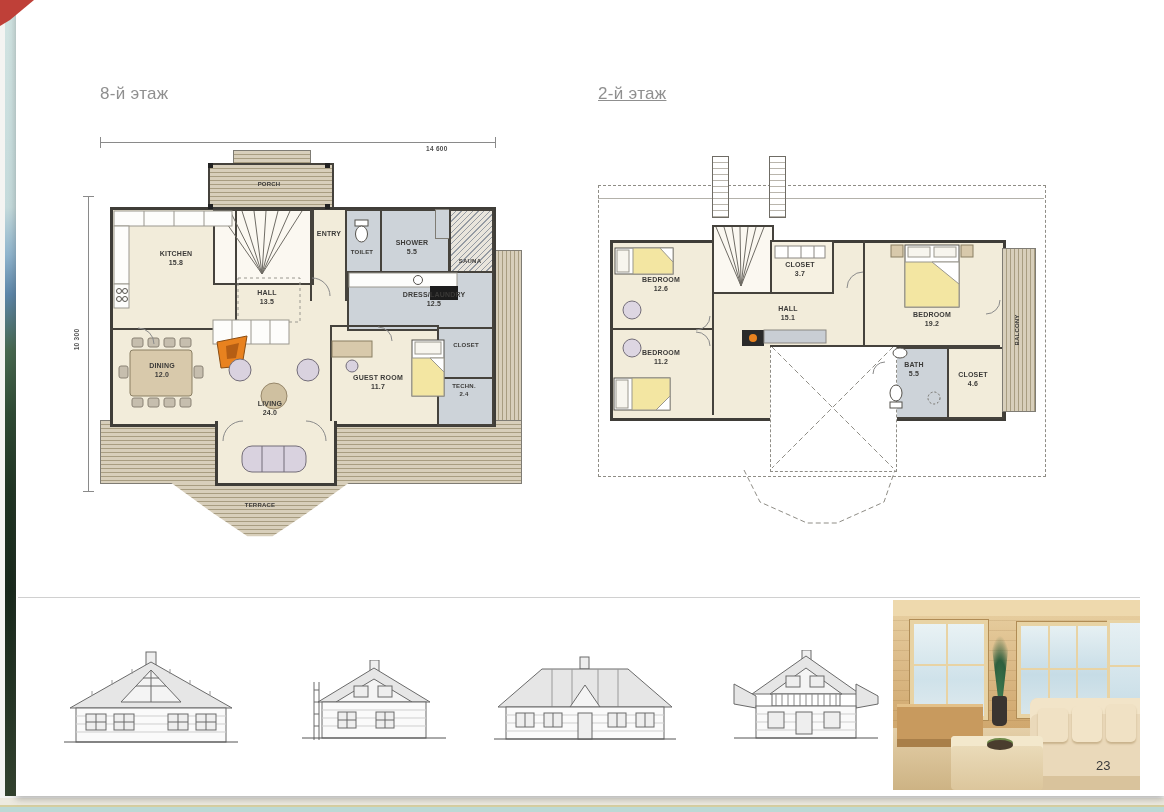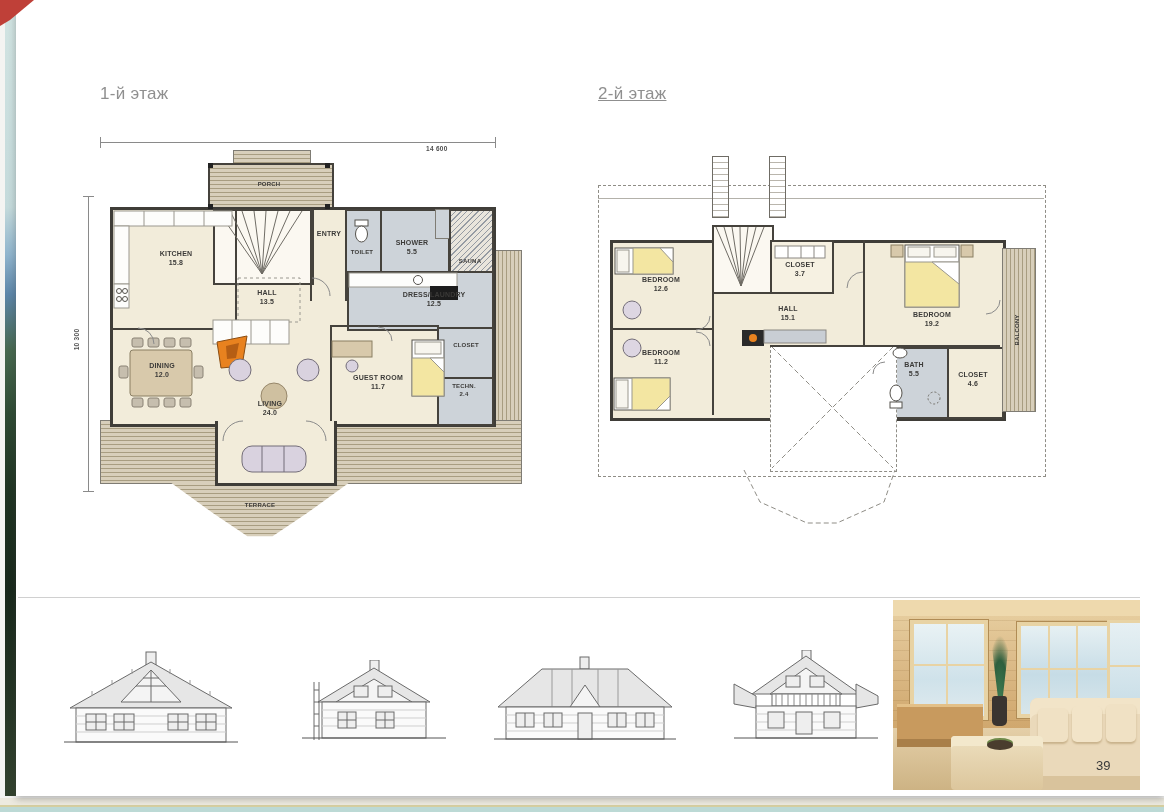--- a/index.html
+++ b/index.html
@@ -31,21 +31,21 @@
 <body>
 
 <div class="abs" style="left:5px;top:0;width:12px;height:796px;background:linear-gradient(180deg,#d2e4e2 0%,#c4dadb 26%,#8fb4cd 32%,#5c85a8 37%,#47684f 44%,#2e4a33 52%,#1f3322 62%,#18281b 74%,#243424 87%,#32422e 100%);"></div>
 <div class="abs" style="left:0;top:0;width:40px;height:28px;background:#bf4038;clip-path:polygon(0 0,34px 0,10px 20px,0 26px);z-index:3;"></div>
 <div class="abs" style="left:0;top:798px;width:1164px;height:7px;background:#edeadf;"></div>
 <div class="abs" style="left:0;top:805px;width:1164px;height:2px;background:#d6cfa0;"></div>
 <div class="abs" style="left:0;top:807px;width:1164px;height:5px;background:#bcd9d5;"></div>
 
 <div class="page"></div>
 
-<div class="title" style="left:100px;top:84px;">1-й этаж</div>
+<div class="title" style="left:100px;top:84px;">8-й этаж</div>
 <div class="title" style="left:598px;top:84px;text-decoration:underline;">2-й этаж</div>
 
 <div class="plan" style="left:78px;top:128px;width:472px;height:412px;">
 
   <div class="dl" style="left:22px;top:14px;width:396px;height:1px;"></div>
   <div class="dl" style="left:22px;top:9px;width:1px;height:11px;"></div>
   <div class="dl" style="left:417px;top:9px;width:1px;height:11px;"></div>
   <div class="dimtxt" style="left:348px;top:17px;">14 600</div>
   <div class="dl" style="left:10px;top:68px;width:1px;height:296px;"></div>
   <div class="dl" style="left:5px;top:68px;width:11px;height:1px;"></div>
@@ -363,14 +363,14 @@
   <div class="abs" style="left:4px;top:104px;width:86px;height:40px;background:#c89a5e;border-top:3px solid #e3c088;box-shadow:inset 0 -8px 0 #a97f49;"></div>
   <div class="abs" style="left:88px;top:10px;width:38px;height:92px;background:radial-gradient(ellipse 50% 100% at 50% 100%,#3f7d52 0%,#2e5f3e 45%,rgba(46,95,62,0) 72%);clip-path:polygon(46% 100%,20% 10%,35% 0,50% 14%,62% 0,80% 12%,56% 100%);"></div>
   <div class="abs" style="left:99px;top:96px;width:15px;height:30px;background:#3a3430;border-radius:3px 3px 5px 5px;"></div>
   <div class="abs" style="left:137px;top:98px;width:110px;height:92px;background:#ead9ba;border-radius:8px 0 0 0;box-shadow:inset 0 16px 0 #f2e4c8, inset 0 -14px 0 #d9c39c;">
     <div class="abs" style="left:8px;top:10px;width:30px;height:34px;background:#f0e1c4;border-radius:5px;box-shadow:0 2px 2px #c9b38c;"></div>
     <div class="abs" style="left:42px;top:8px;width:30px;height:36px;background:#f2e4c8;border-radius:5px;box-shadow:0 2px 2px #c9b38c;"></div>
     <div class="abs" style="left:76px;top:6px;width:30px;height:38px;background:#f0e1c4;border-radius:5px;box-shadow:0 2px 2px #c9b38c;"></div>
   </div>
   <div class="abs" style="left:58px;top:136px;width:92px;height:54px;background:linear-gradient(180deg,#eddfbf,#dcc69c);border-radius:4px;box-shadow:inset 0 10px 0 #f3e8cc;"></div>
   <div class="abs" style="left:94px;top:140px;width:26px;height:10px;background:#4a3d2e;border-radius:50%;box-shadow:0 -2px 0 #6f8a4a;"></div>
-  <div class="abs" style="left:203px;top:158px;font-size:13px;color:#3a3a3a;">39</div>
+  <div class="abs" style="left:203px;top:158px;font-size:13px;color:#3a3a3a;">23</div>
 </div>
 
 </body></html>

